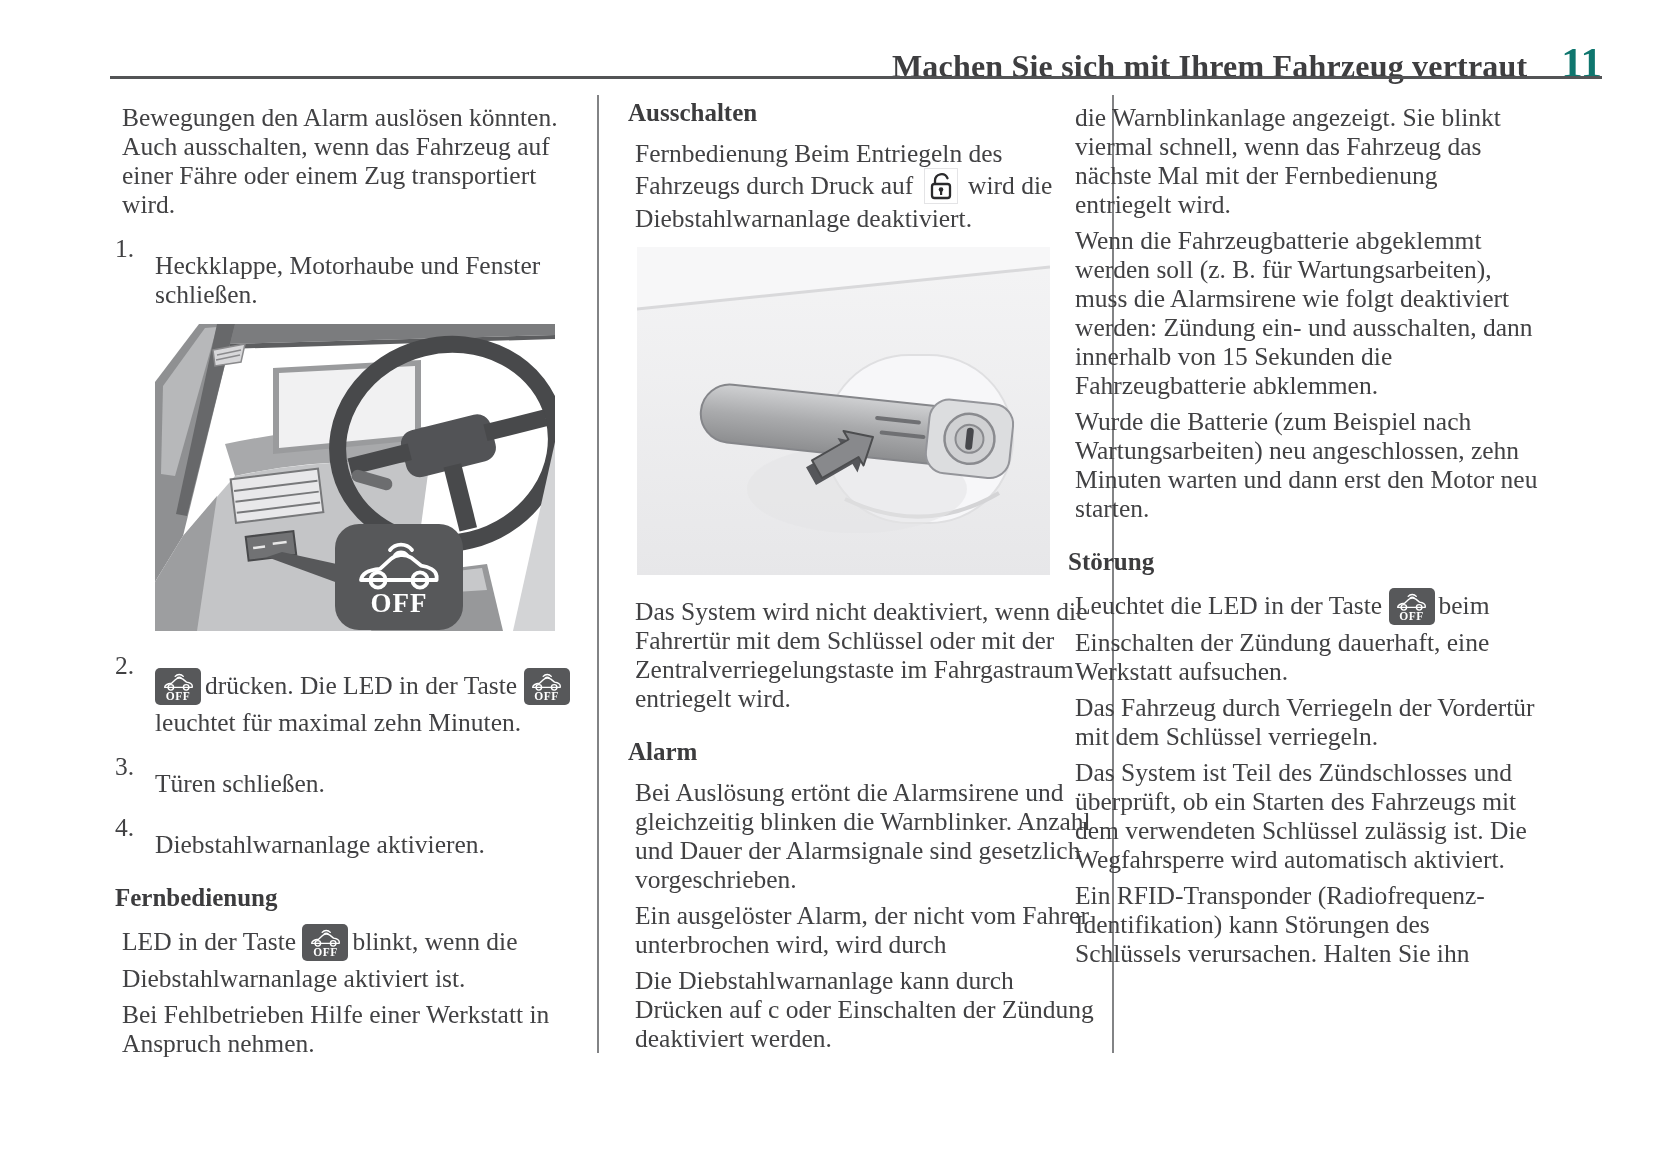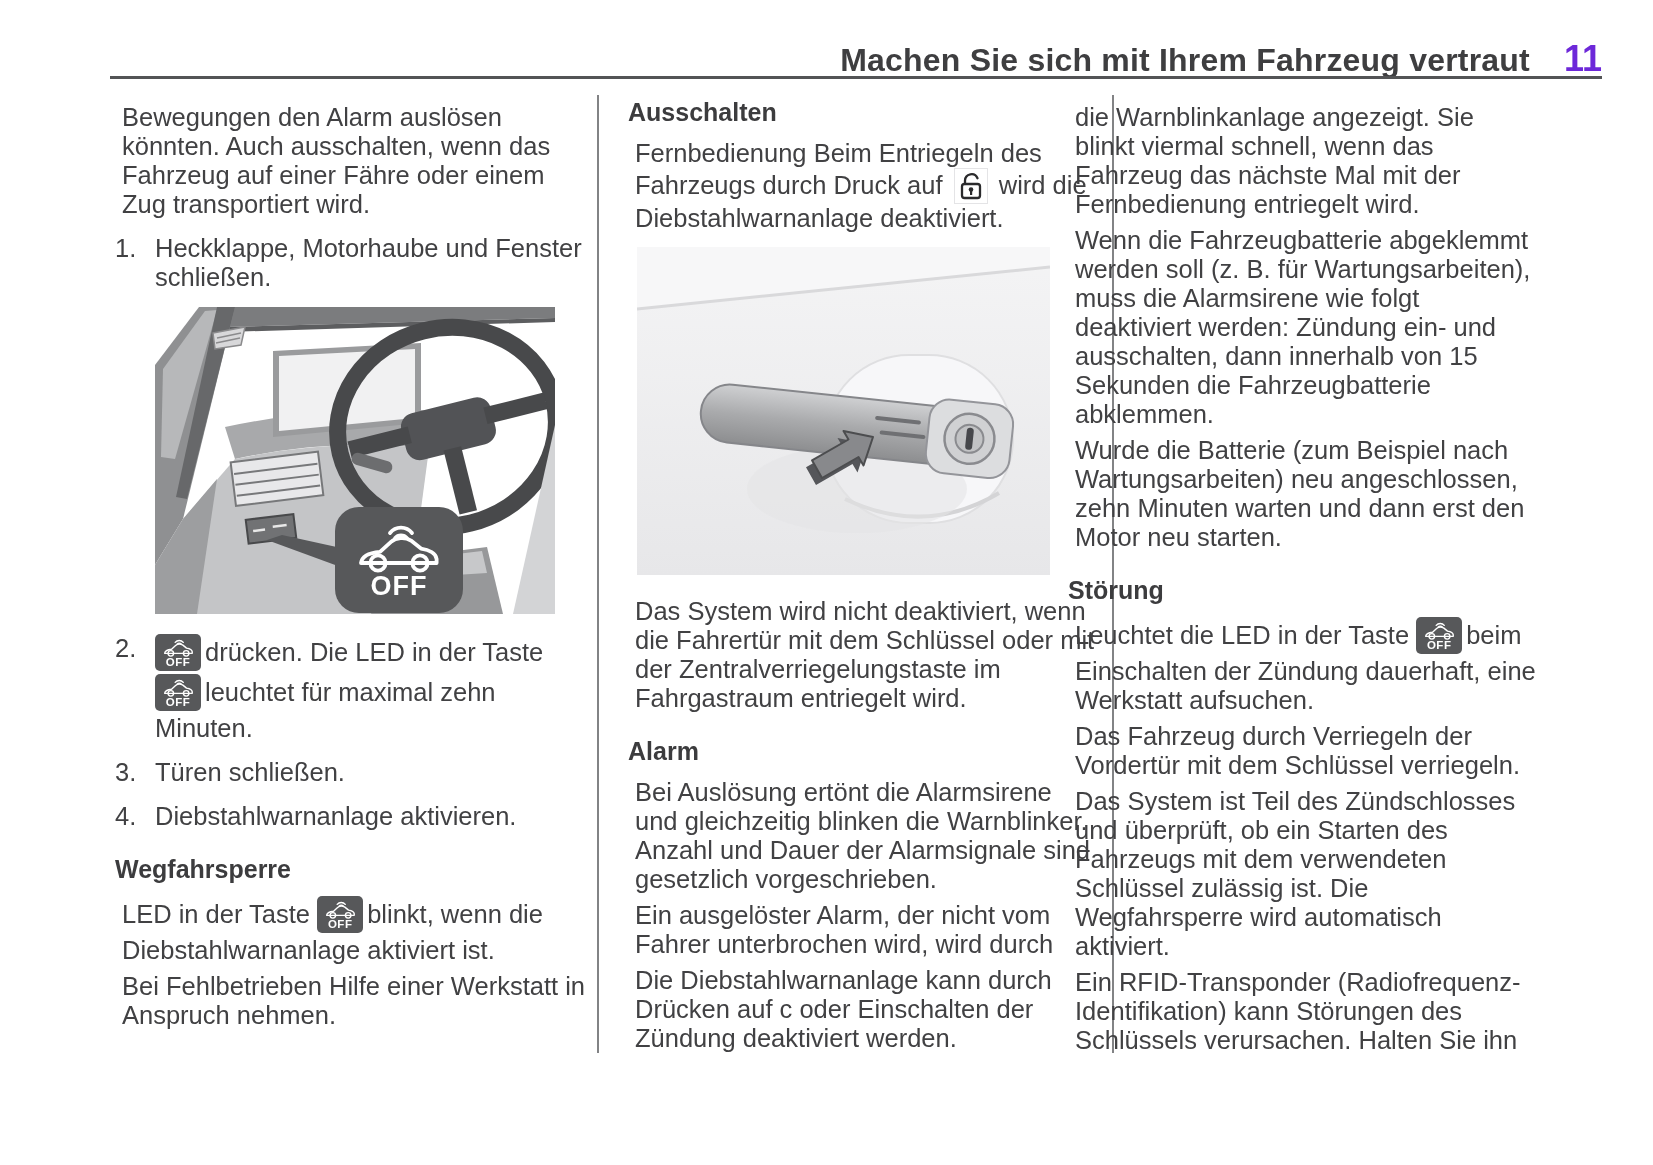--- a/index.html
+++ b/index.html
@@ -1,41 +1,41 @@
 <!DOCTYPE html>
 <html><head>
 <meta charset="utf-8">
 <style>
   html,body{margin:0;padding:0;background:#ffffff;}
   .page{
     position:relative;width:1653px;height:1137px;background:#ffffff;
-    font-family:Liberation Sans, sans-serif;color:#414143;overflow:hidden;
+    font-family:Liberation Serif, serif;color:#414143;overflow:hidden;
   }
   
   .hdr{position:absolute;top:38px;left:115px;right:51px;display:flex;justify-content:flex-end;align-items:baseline;gap:34px;}
   .hdr-title{font-size:32px;font-weight:bold;color:#3e3e40;letter-spacing:.2px;}
-  .hdr-page{font-size:36px;font-weight:bold;color:#6d28d9;}
+  .hdr-page{font-size:43px;font-weight:bold;color:#0f766e;}
   .hdr-rule{position:absolute;top:76px;left:110px;width:1492px;height:3px;background:#535456;}
   
   .col{position:absolute;top:96px;width:478px;font-size:25.5px;line-height:29px;}
   .col1{left:115px;}
   .col2{left:628px;}
   .col3{left:1068px;}
   .vdiv{position:absolute;top:95px;height:958px;width:2px;background:#828385;}
   .vdiv1{left:597px;}
   .vdiv2{left:1112px;}
   p{margin:7px;}
   .pgap{margin-bottom:15px;}
   h2{font-size:25px;font-weight:bold;color:#3c3c3e;margin:24px 0 12px 0;}
   h2.first{margin-top:2px;}
   .bold-line{font-weight:bold;}
   
   .li{display:flex;margin-bottom:15px;}
   .num{width:40px;flex:none;}
-  .litext{flex:1;}
+  .litext{flex:1;margin-top:17px;}
   
   .offbadge{display:inline-flex;flex-direction:column;align-items:center;justify-content:center;
     background:#57585a;border-radius:5px;width:46px;height:37px;vertical-align:middle;margin:0 4px 3px 0;}
   .offbadge svg{width:33px;height:19px;display:block;}
   .offtxt{color:#ffffff;font-weight:bold;font-size:11.5px;line-height:11px;letter-spacing:.5px;}
   .offbadge.inline2{margin-left:0;}
   
   .lockbox{display:inline-block;border:1px solid #e4e4e6;background:#fff;padding:1px 3px;vertical-align:-10px;margin:0 4px;}
   .lockbox svg{display:block;width:26px;height:32px;}
   
@@ -169,21 +169,21 @@
     <div class="li">
       <span class="num">3.</span>
       <span class="litext">Türen schließen.</span>
     </div>
 
     <div class="li">
       <span class="num">4.</span>
       <span class="litext">Diebstahlwarnanlage aktivieren.</span>
     </div>
 
-    <h2>Wegfahrsperre</h2>
+    <h2>Fernbedienung</h2>
 
     <p>
       <span>LED in der Taste</span>
       <span class="offbadge">
           <svg viewBox="0 0 44 26">
             <use href="#car-art"></use>
           </svg>
           <span class="offtxt">OFF</span>
         </span><span>blinkt, wenn die Diebstahlwarnanlage aktiviert ist.</span>
     </p>

